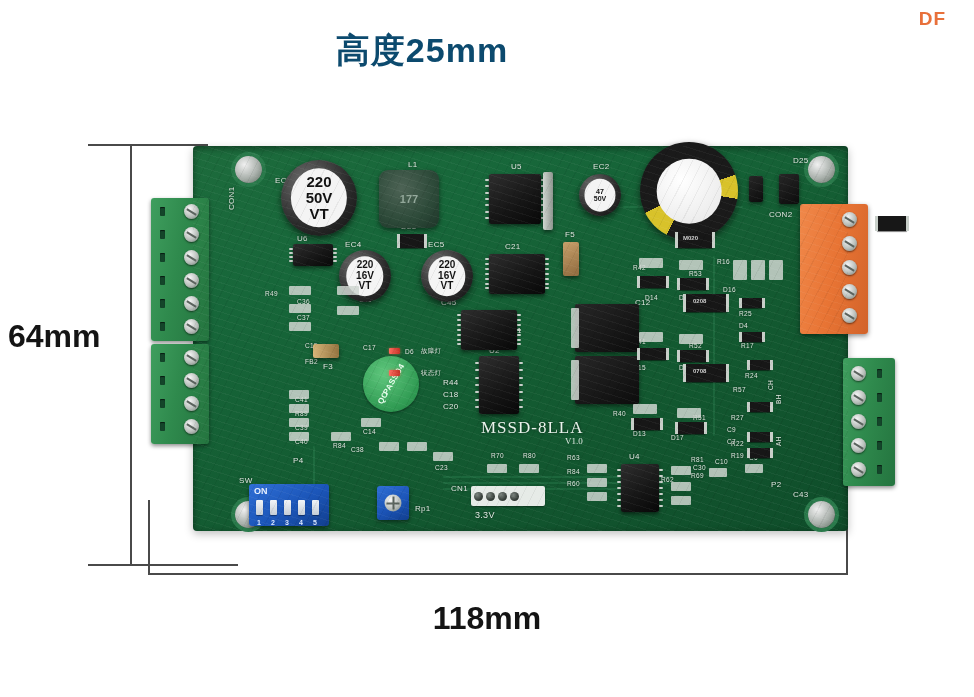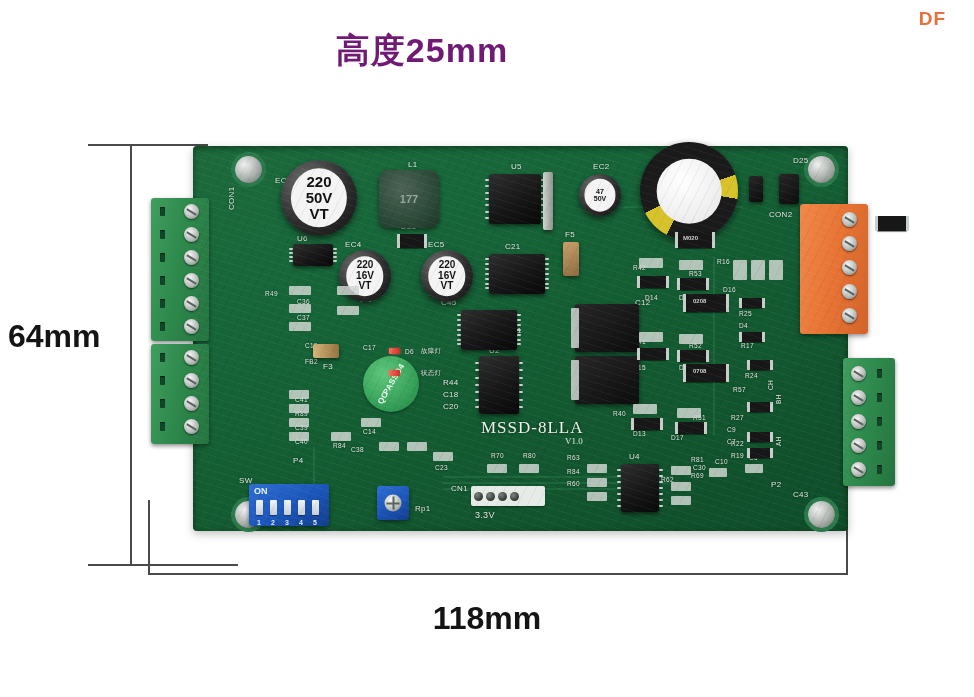--- a/index.html
+++ b/index.html
@@ -3,21 +3,21 @@
 <meta charset="utf-8">
 <style>
   html,body{margin:0;padding:0;background:#ffffff;}
   body{width:974px;height:697px;position:relative;overflow:hidden;
        font-family:"Liberation Sans","DejaVu Sans",sans-serif;}
 
   .wm{position:absolute;top:8px;right:28px;color:#e8703a;font-weight:bold;
       font-size:19px;letter-spacing:1px;}
 
   .title-top{position:absolute;left:0;top:28px;width:844px;text-align:center;
-             font-size:34px;font-weight:bold;color:#701a75;letter-spacing:1px;}
+             font-size:34px;font-weight:bold;color:#0c4a6e;letter-spacing:1px;}
 
   .dim-left{position:absolute;left:8px;top:318px;font-size:32px;font-weight:bold;color:#141414;}
   .dim-bottom{position:absolute;left:0;top:600px;width:974px;text-align:center;
               font-size:32px;font-weight:bold;color:#141414;}
 
   
   .vline{position:absolute;left:130px;top:145px;width:2px;height:420px;background:#4a4a4a;}
   .vtick-t{position:absolute;left:88px;top:144px;width:120px;height:2px;background:#4a4a4a;}
   .vtick-b{position:absolute;left:88px;top:564px;width:150px;height:2px;background:#4a4a4a;}
   .hline{position:absolute;left:148px;top:573px;width:700px;height:2px;background:#4a4a4a;}

